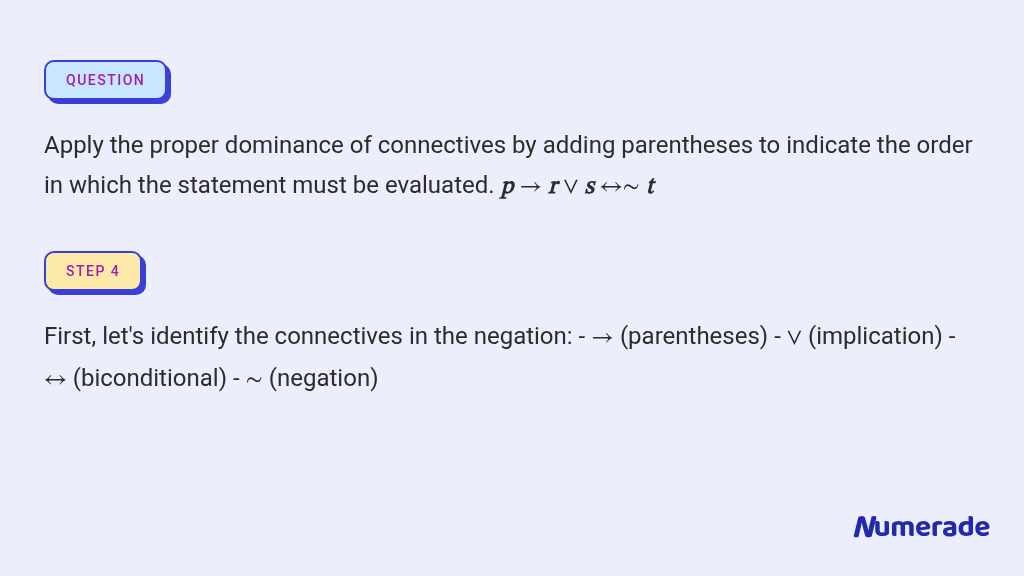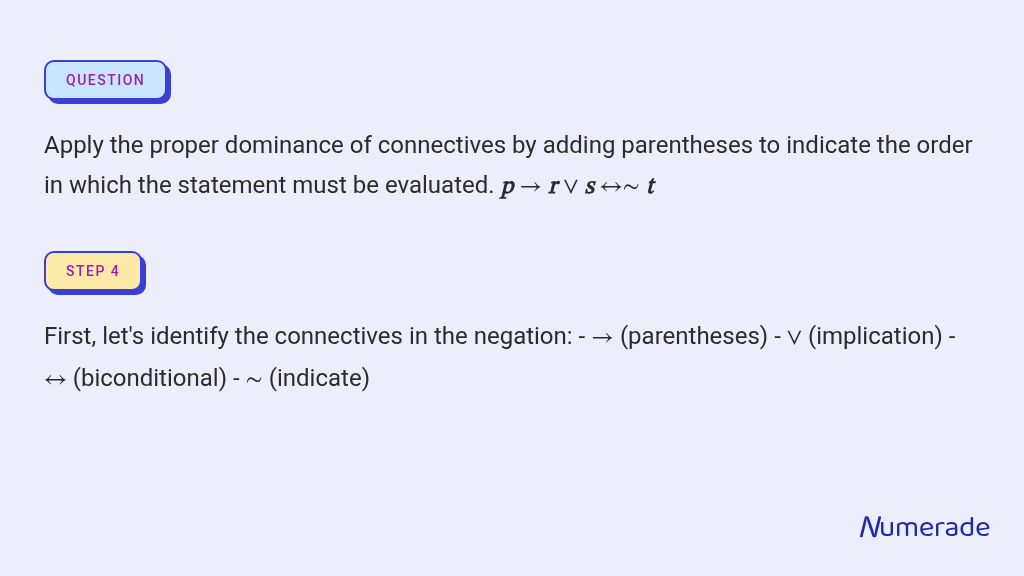--- a/index.html
+++ b/index.html
@@ -40,21 +40,21 @@
   .sym {
     font-family: "Cambria Math", "STIX Two Math", "Times New Roman", serif;
     font-style: normal;
     font-weight: normal;
   }
   .logo {
     position: absolute;
     right: 34px;
     bottom: 22px;
     font-family: "Baloo 2", "Arial Rounded MT Bold", "Segoe UI", sans-serif;
-    font-weight: 400;
+    font-weight: 700;
     font-size: 30px;
     color: #222aac;
     letter-spacing: -0.5px;
   }
   .logo .n-cap {
     font-style: italic;
     font-size: 34px;
     display: inline-block;
     transform: translateY(1px);
   }
@@ -76,21 +76,21 @@
   <span class="math">s</span>
   <span class="sym">↔</span><span class="sym">∼</span>
   <span class="math">t</span>
 </p>
 
 <div class="badge badge-step">
   <span>STEP 4</span>
 </div>
 
 <p class="body-text">
-  <span>First, let's identify the connectives in the negation: - </span><span class="sym">→</span><span> (parentheses) - </span><span class="sym">∨</span><span> (implication) - </span><span class="sym">↔</span><span> (biconditional) - </span><span class="sym">∼</span><span> (indicate)</span>
+  <span>First, let's identify the connectives in the negation: - </span><span class="sym">→</span><span> (parentheses) - </span><span class="sym">∨</span><span> (implication) - </span><span class="sym">↔</span><span> (biconditional) - </span><span class="sym">∼</span><span> (negation)</span>
 </p>
 
 <div class="logo">
   <span class="n-cap">N</span><span>umerade</span>
 </div>
 
 
 
 
 </body></html>

